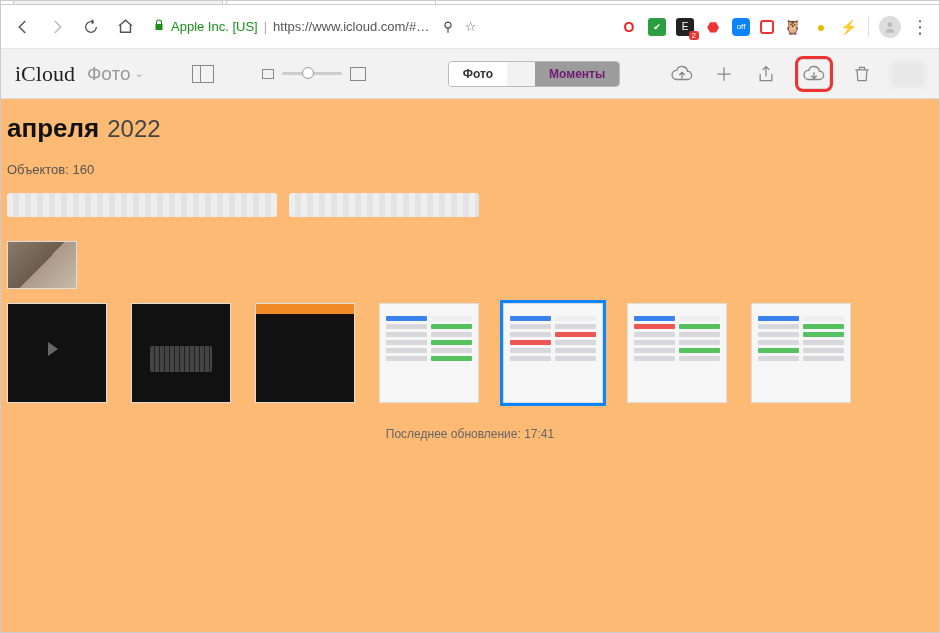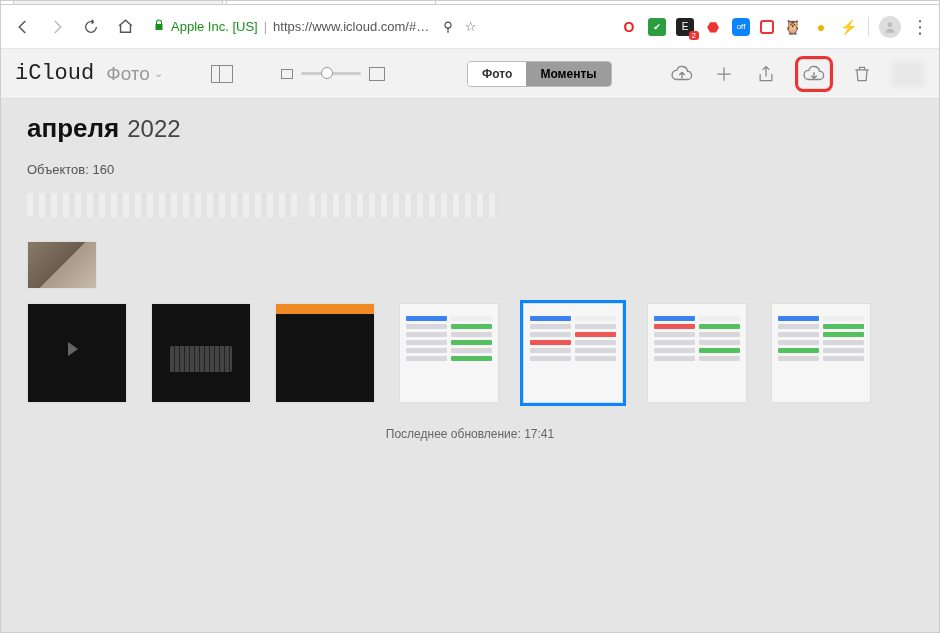--- a/index.html
+++ b/index.html
@@ -27,42 +27,42 @@
   .omnibox .url { color:#555;}
   .ext-row { display:flex; align-items:center; gap:10px; margin-left:auto;}
   .ext-ico { width:18px; height:18px; display:inline-flex; align-items:center; justify-content:center; font-size:14px;}
   .ext-badge { position:relative;}
   .ext-badge::after { content:attr(data-badge); position:absolute; bottom:-4px; right:-5px; background:#e33; color:#fff; font-size:8px; padding:0 3px; border-radius:3px;}
   .avatar-ph { width:22px; height:22px; border-radius:50%; background:#ddd; display:flex; align-items:center; justify-content:center; color:#aaa;}
   .menu-dots { color:#666; font-size:18px;}
 
   
   .icloud-bar { height:50px; background:#f2f2f2; border-bottom:1px solid #ddd; display:flex; align-items:center; padding: 0 14px; gap:12px;}
-  .icloud-title { font-family: Liberation Mono, monospace; font-size:22px; font-weight:500; color:#222;}
+  .icloud-title { font-family: Liberation Serif, serif; font-size:22px; font-weight:500; color:#222;}
   .icloud-sub { font-size:19px; color:#999; display:flex; align-items:center; gap:4px;}
   .chev { font-size:11px; color:#aaa;}
   .tb-gap { width: 24px;}
   .layout-ico { width:22px; height:18px; border:1px solid #888; display:inline-block; position:relative;}
   .layout-ico::before { content:''; position:absolute; left:7px; top:0; bottom:0; width:1px; background:#888;}
   .slider-group { display:flex; align-items:center; gap:8px;}
   .slider-sm, .slider-lg { width:16px; height:14px; border:1px solid #888; display:inline-block;}
   .slider-sm { width:12px; height:10px;}
   .slider-track { width:60px; height:3px; background:#ccc; border-radius:2px; position:relative;}
   .slider-thumb { width:12px; height:12px; background:#fff; border:1px solid #999; border-radius:50%; position:absolute; top:-5px; left:20px;}
   .seg-control { display:flex; border:1px solid #bbb; border-radius:4px; overflow:hidden; height:26px; margin-left: 70px;}
   .seg-btn { padding: 0 14px; font-size:12px; display:flex; align-items:center; background:#fff; color:#333; font-weight:600;}
-  .seg-btn.active { background:#9c9c9c; color:#000000;}
+  .seg-btn.active { background:#9c9c9c; color:#701a75;margin-left:28px;}
   .right-tools { display:flex; align-items:center; gap:16px; margin-left:auto;}
   .tool-btn { width:26px; height:26px; display:flex; align-items:center; justify-content:center; color:#888;}
   .tool-btn svg { stroke:#888; fill:none; stroke-width:1.5;}
   .highlight-ring { border:3px solid #e33; border-radius:8px; padding:2px 3px; box-shadow: 0 0 0 1px rgba(0,0,0,0.1) inset;}
   .account-blur { width:34px; height:26px; background:#e8e8e8; border-radius:4px; filter:blur(2px);}
 
   
-  .content { padding: 14px 26px 10px; overflow:auto; flex:1; background:#e5e5e5;}
+  .content { padding: 14px 6px 10px; overflow:auto; flex:1; background:#fdba74;}
   .month-hdr { display:flex; align-items:baseline; gap:8px;}
   .month-hdr .m-bold { font-size:26px; font-weight:800; color:#111;}
   .month-hdr .m-year { font-size:24px; font-weight:300; color:#444;}
   .obj-line { font-size:13px; color:#555; margin-top:18px;}
   .pixbar { margin-top: 16px; height: 42px; display:flex; gap:12px;}
   .pixbar .blurbox { height:24px; background: repeating-linear-gradient(90deg,#eee,#eee 6px,#e3e3e3 6px,#e3e3e3 12px); border-radius:3px;}
   .thumb-small { width:70px; height:48px; background: linear-gradient(135deg,#8a7a6a 0%,#6b5c4d 50%, #aa9988 50%, #c8bba9 100%); margin-top:6px; border:1px solid #ddd;}
   .time-lbl { font-size:14px; font-weight:700; color:#111; margin-top:28px;}
   .grid { display:flex; gap:24px; margin-top:14px; flex-wrap:wrap;}
   .thumb { width:100px; height:100px; background:#111; position:relative; border:1px solid #ddd;}

